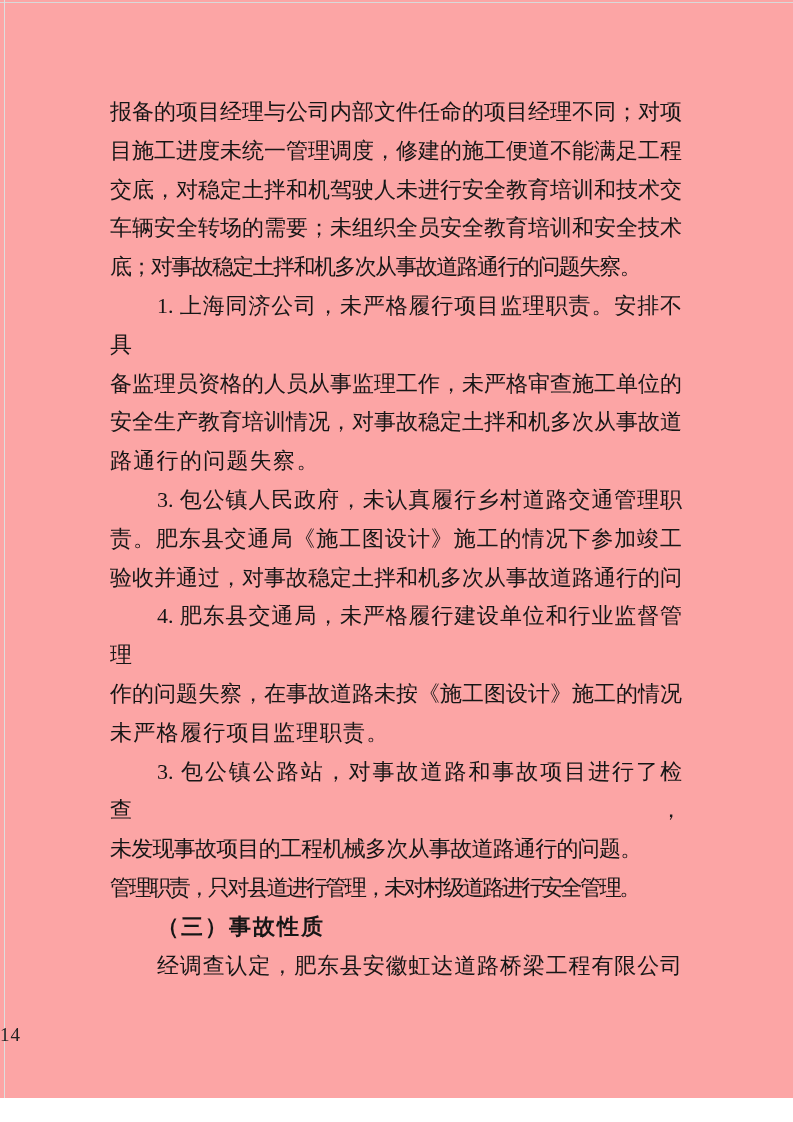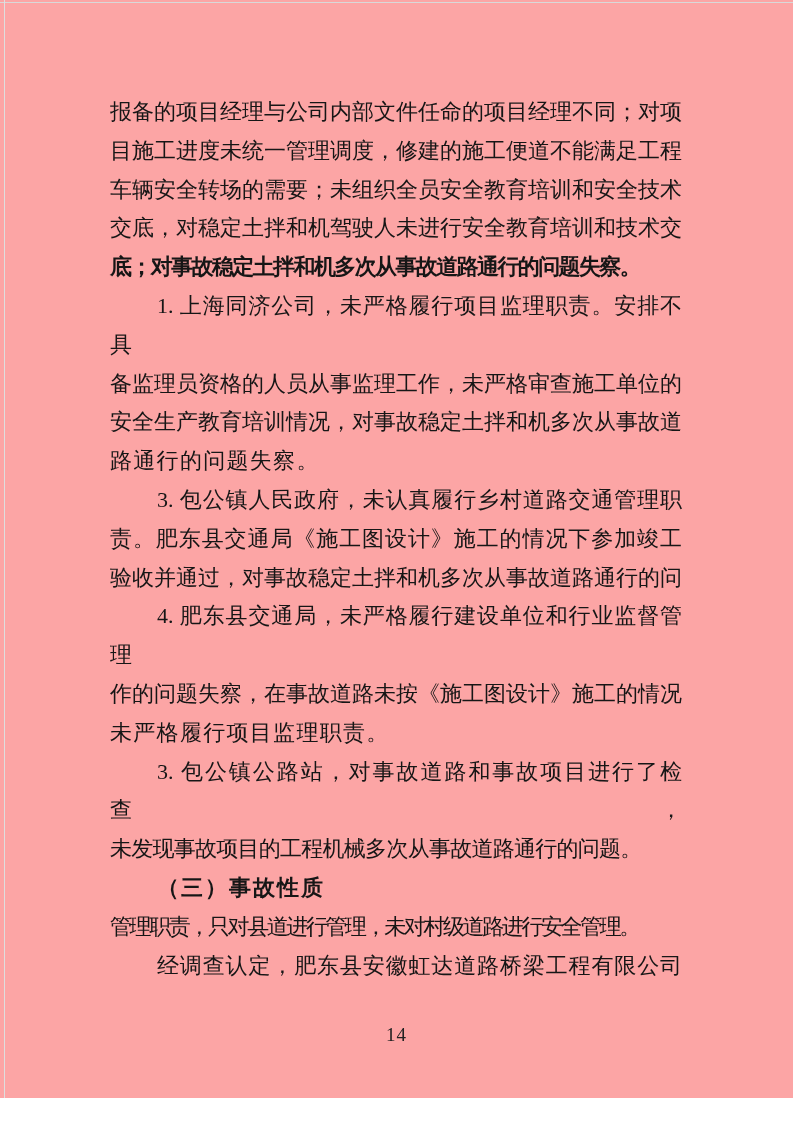--- a/index.html
+++ b/index.html
@@ -56,59 +56,59 @@
   }
   .bold {
     font-weight: bold;
     letter-spacing: 2px;
   }
   .page-number {
     position: absolute;
     top: 1024px;
     left: 0;
     width: 100%;
-    text-align: center;
+    text-align: left;
     font-size: 19px;
     letter-spacing: 1px;
     color: #222222;
   }
 </style>
 </head>
 <body>
 
 <div class="page">
   <div class="edge-top"></div>
   <div class="edge-left"></div>
 
   <div class="doc-body">
 
     <div class="line jl">报备的项目经理与公司内部文件任命的项目经理不同；对项</div>
     <div class="line jl">目施工进度未统一管理调度，修建的施工便道不能满足工程</div>
+    <div class="line jl">交底，对稳定土拌和机驾驶人未进行安全教育培训和技术交</div>
     <div class="line jl">车辆安全转场的需要；未组织全员安全教育培训和安全技术</div>
-    <div class="line jl">交底，对稳定土拌和机驾驶人未进行安全教育培训和技术交</div>
-    <div class="line" style="letter-spacing: -1.61px; font-weight: bold;">底；对事故稳定土拌和机多次从事故道路通行的问题失察。</div>
+    <div class="line" style="letter-spacing: -1.61px;">底；对事故稳定土拌和机多次从事故道路通行的问题失察。</div>
 
     <div class="line jl first">1. 上海同济公司，未严格履行项目监理职责。安排不具</div>
     <div class="line jl">备监理员资格的人员从事监理工作，未严格审查施工单位的</div>
     <div class="line jl">安全生产教育培训情况，对事故稳定土拌和机多次从事故道</div>
     <div class="line">路通行的问题失察。</div>
 
     <div class="line jl first">3. 包公镇人民政府，未认真履行乡村道路交通管理职</div>
     <div class="line jl">责。肥东县交通局《施工图设计》施工的情况下参加竣工</div>
     <div class="line jl">验收并通过，对事故稳定土拌和机多次从事故道路通行的问</div>
 
     <div class="line jl first">4. 肥东县交通局，未严格履行建设单位和行业监督管理</div>
     <div class="line jl">作的问题失察，在事故道路未按《施工图设计》施工的情况</div>
     <div class="line">未严格履行项目监理职责。</div>
 
     <div class="line jl first">3. 包公镇公路站，对事故道路和事故项目进行了检查，</div>
     <div class="line" style="letter-spacing: -0.74px;">未发现事故项目的工程机械多次从事故道路通行的问题。</div>
 
+    <div class="line" style="letter-spacing: -2.41px;">管理职责，只对县道进行管理，未对村级道路进行安全管理。</div>
+
     <div class="line first bold">（三）事故性质</div>
-
-    <div class="line" style="letter-spacing: -2.41px;">管理职责，只对县道进行管理，未对村级道路进行安全管理。</div>
 
     <div class="line jl first">经调查认定，肥东县安徽虹达道路桥梁工程有限公司</div>
 
   </div>
 
   <div class="page-number">14</div>
 </div>
 
 </body></html>

